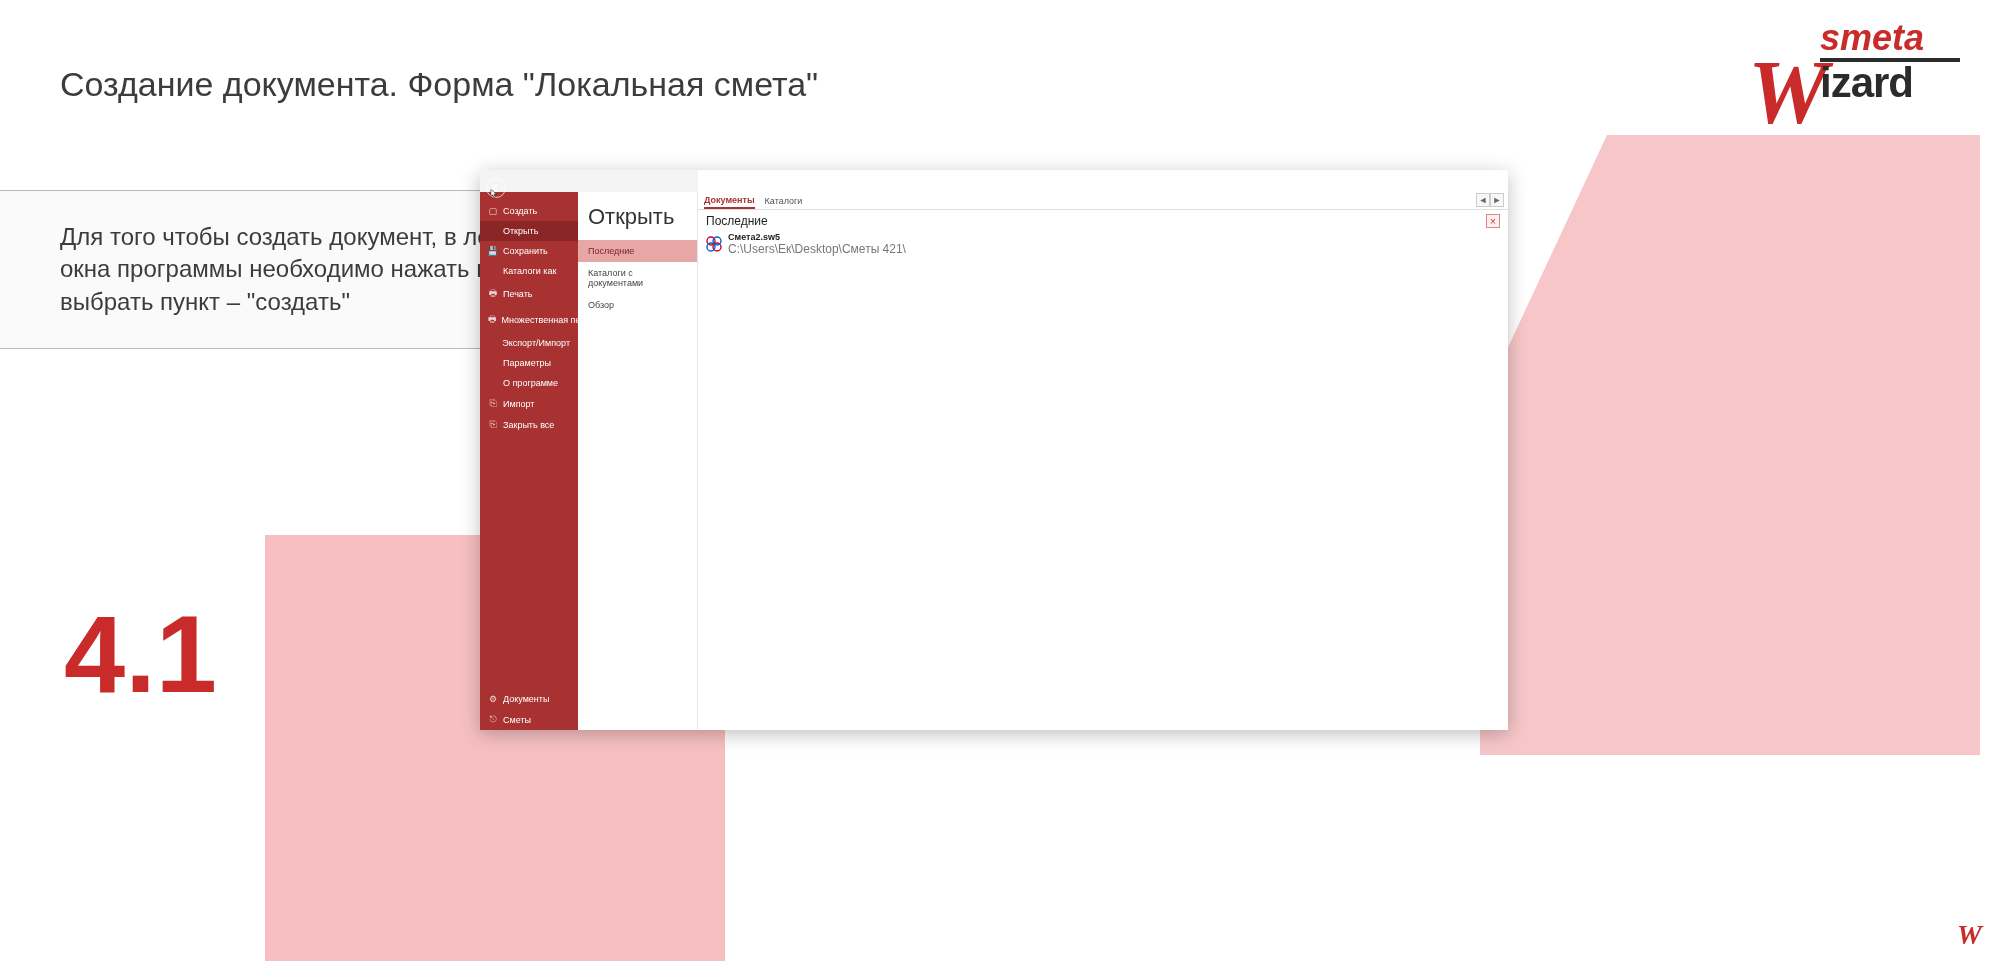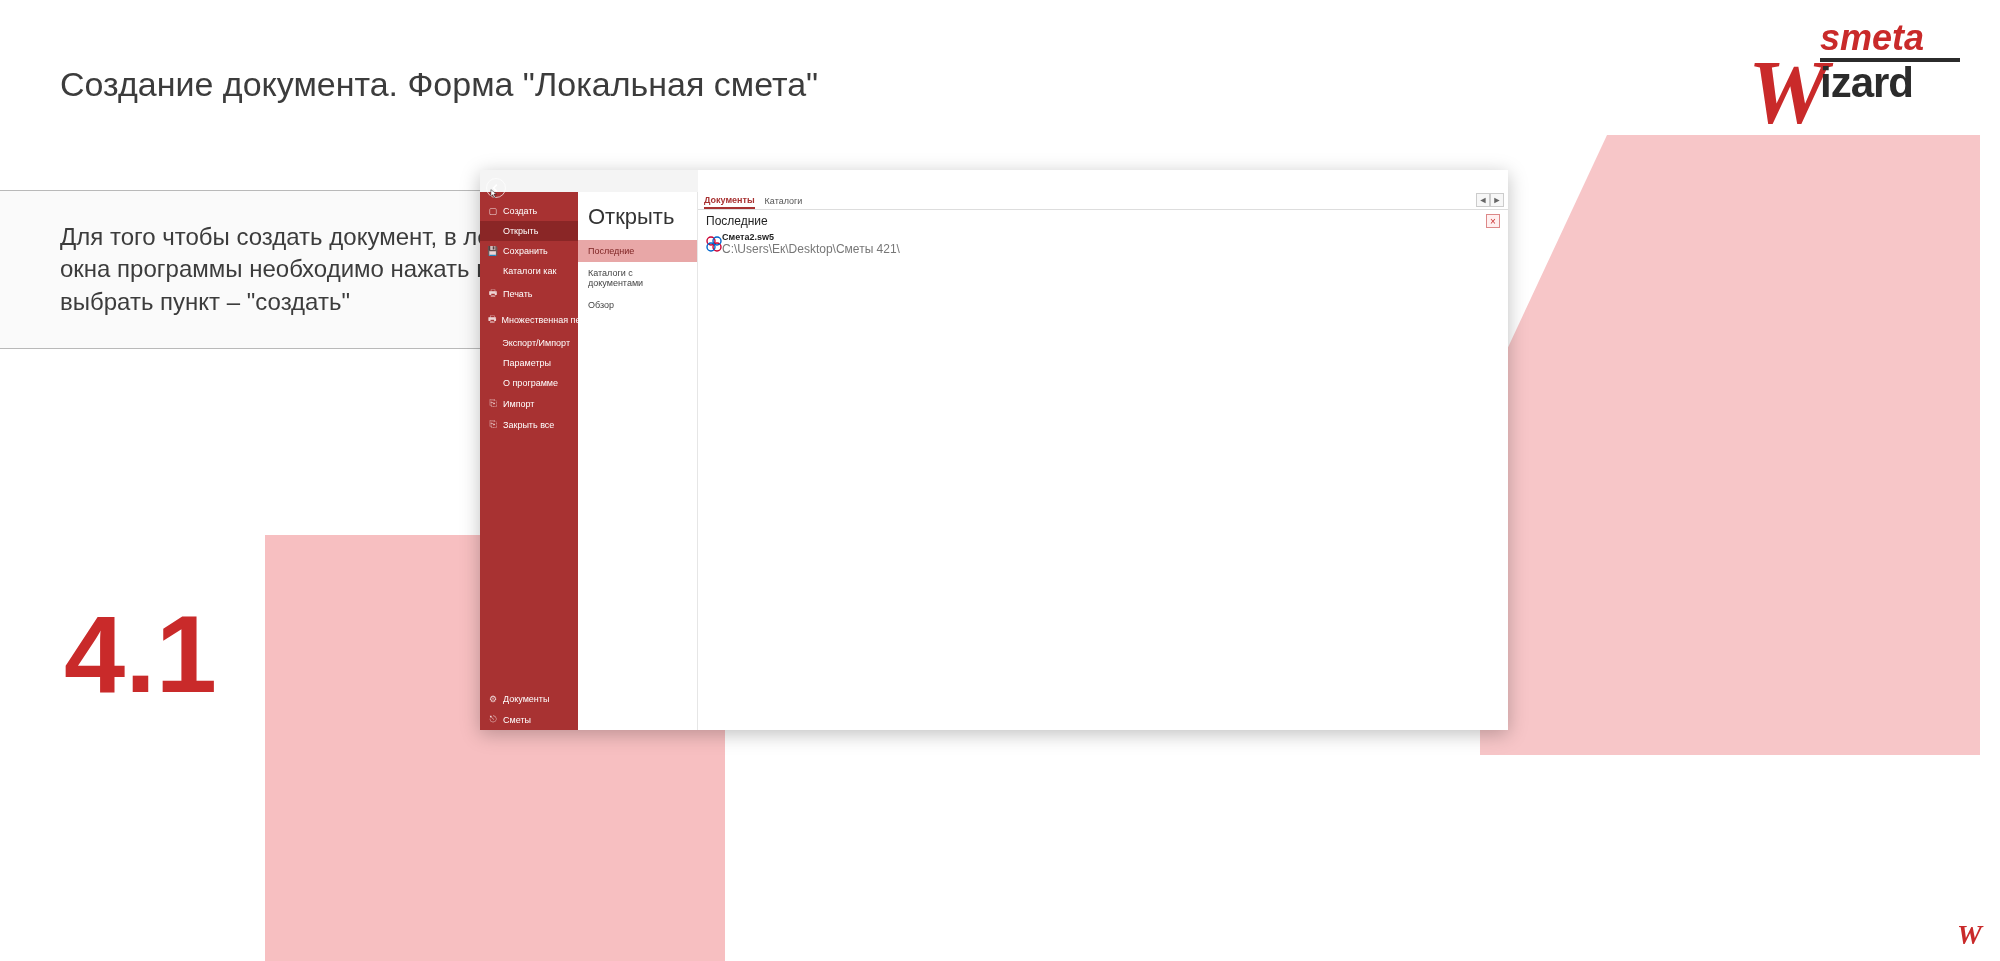--- a/index.html
+++ b/index.html
@@ -266,21 +266,21 @@
     width: 14px; height: 14px;
     border: 1px solid #d88;
     color: #c33;
     display: flex; align-items: center; justify-content: center;
     font-size: 10px;
     cursor: pointer;
     background: #fff0f0;
   }
 
   .recent-row {
-    display: flex; align-items: center; 
+    display: flex; align-items: center; gap: 6px;
     padding: 2px 8px;
     cursor: pointer;
   }
   .recent-icon {
     width: 16px; height: 16px;
     display: flex; align-items: center; justify-content: center;
   }
   .recent-icon svg { width: 16px; height: 16px; }
   .recent-text .fname { font-size: 9px; font-weight: 600; color: #222; }
   .recent-text .fpath { font-size: 12px; color: #777; }

